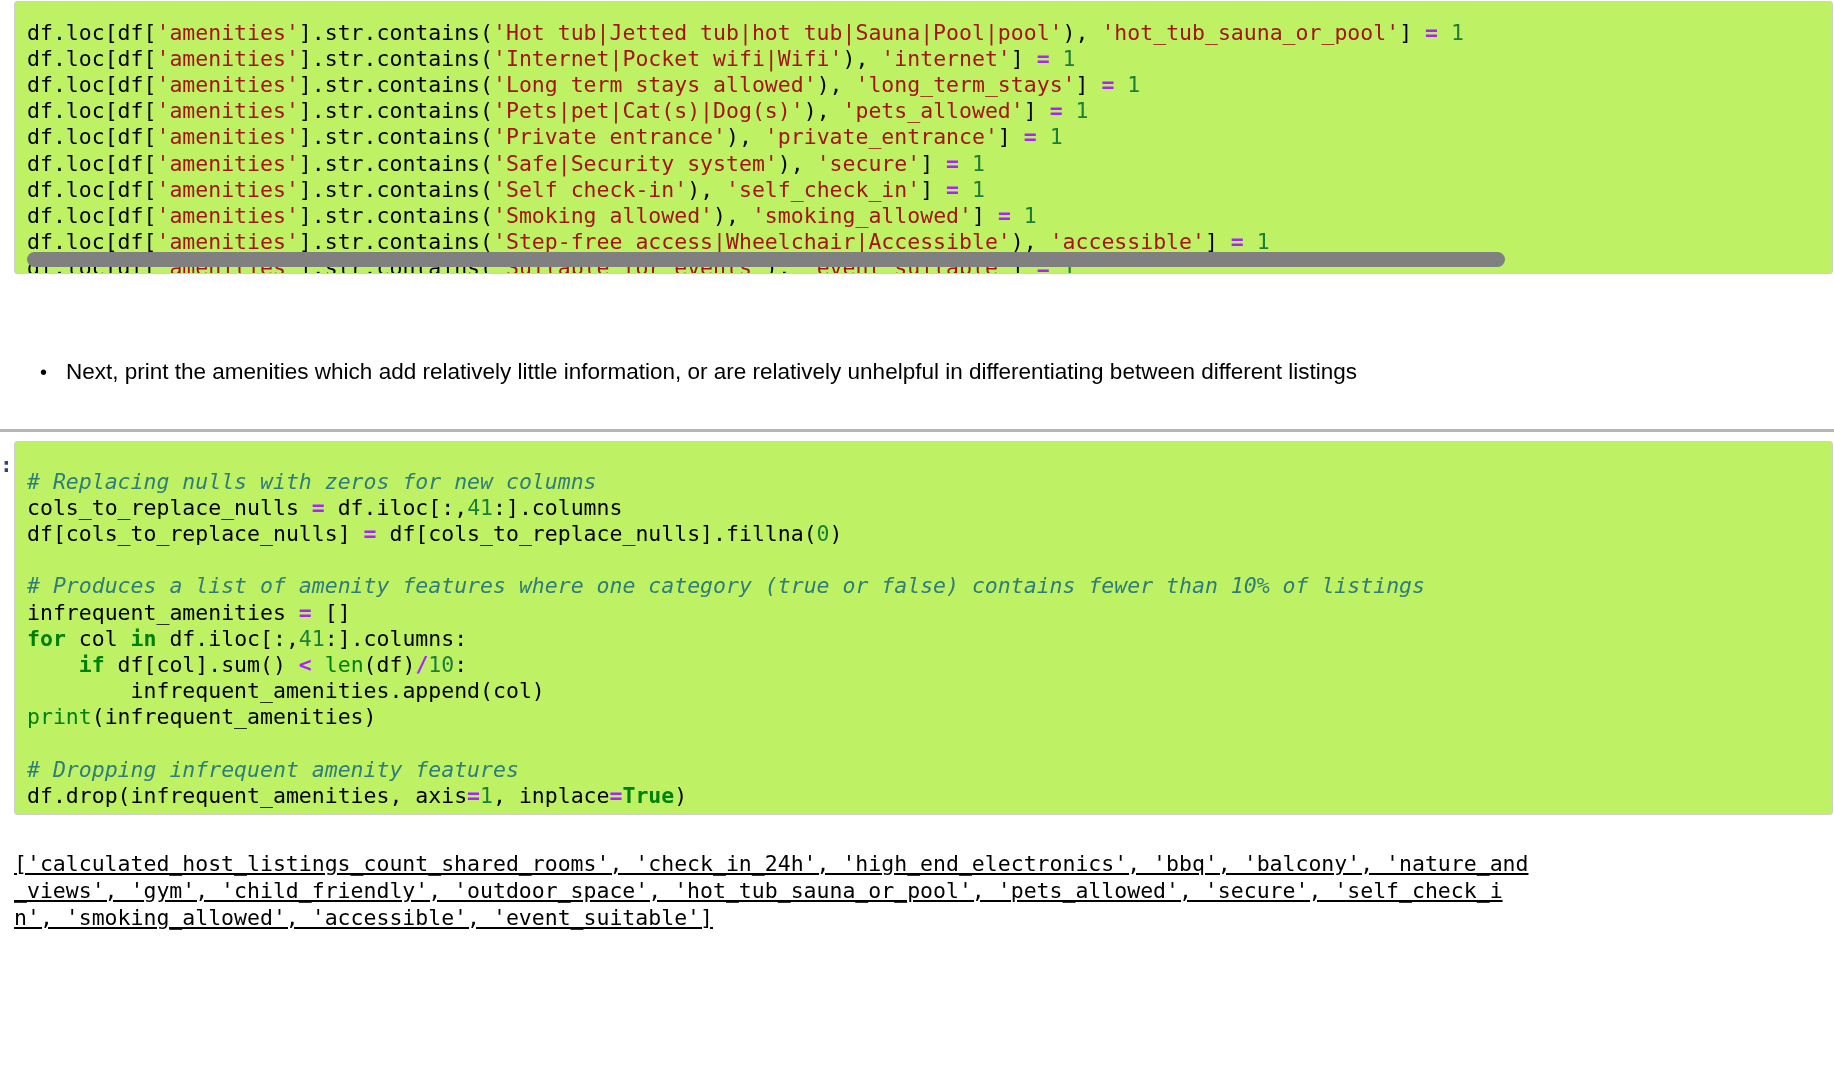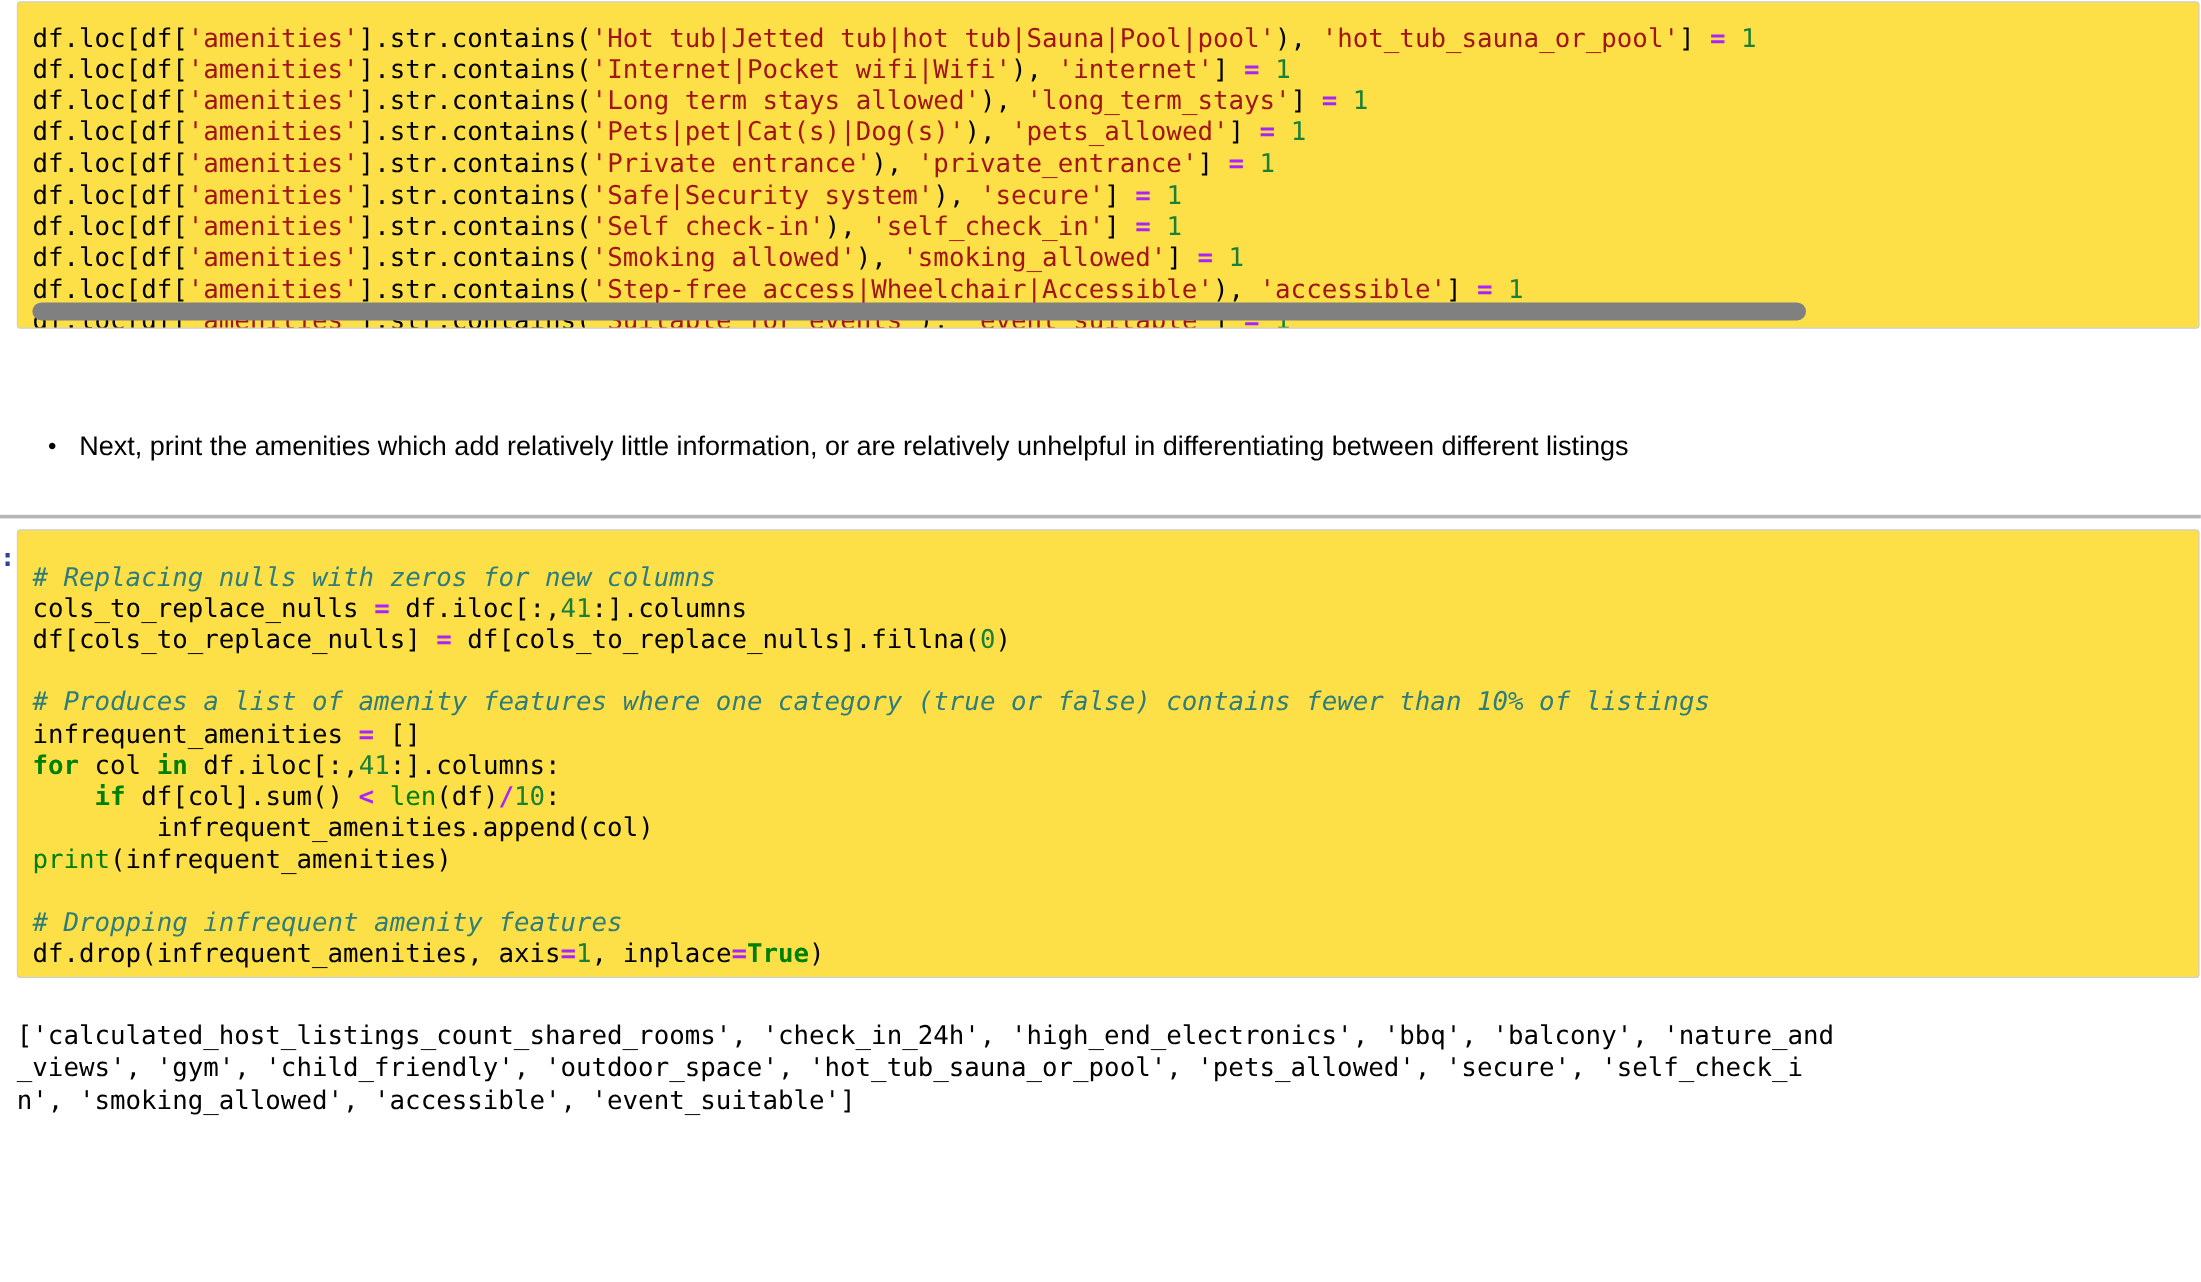--- a/index.html
+++ b/index.html
@@ -11,21 +11,21 @@
     width: 1834px;
     height: 1068px;
     font-family: "Liberation Sans", sans-serif;
     overflow: hidden;
     position: relative;
   }
 
   
   .cell {
     position: absolute;
-    background: #fde047;
+    background: #bef264;
     border: 1px solid #cfcfcf;
     border-radius: 3px;
     box-sizing: border-box;
   }
 
   .cell-inner {
     position: relative;
     overflow: hidden;
     height: 100%;
   }
@@ -143,20 +143,21 @@
     position: absolute;
     left: 14px;
     top: 828px;
     width: 1805px;
   }
   #output-two .code {
     font-size: 21.5px;
     line-height: 27px;
     white-space: pre;
     color: #000000;
+    text-decoration: underline;
   }
 </style>
 </head>
 <body>
 
 <div class="cell" id="cell-one">
   <div class="cell-inner">
     <pre class="code" id="code-one"><span class="tok-plain">df.loc[df[</span><span class="tok-str">'amenities'</span><span class="tok-plain">].str.contains(</span><span class="tok-str">'Hot tub|Jetted tub|hot tub|Sauna|Pool|pool'</span><span class="tok-plain">), </span><span class="tok-str">'hot_tub_sauna_or_pool'</span><span class="tok-plain">] </span><span class="tok-op">=</span><span class="tok-plain"> </span><span class="tok-num">1</span>
 <span class="tok-plain">df.loc[df[</span><span class="tok-str">'amenities'</span><span class="tok-plain">].str.contains(</span><span class="tok-str">'Internet|Pocket wifi|Wifi'</span><span class="tok-plain">), </span><span class="tok-str">'internet'</span><span class="tok-plain">] </span><span class="tok-op">=</span><span class="tok-plain"> </span><span class="tok-num">1</span>
 <span class="tok-plain">df.loc[df[</span><span class="tok-str">'amenities'</span><span class="tok-plain">].str.contains(</span><span class="tok-str">'Long term stays allowed'</span><span class="tok-plain">), </span><span class="tok-str">'long_term_stays'</span><span class="tok-plain">] </span><span class="tok-op">=</span><span class="tok-plain"> </span><span class="tok-num">1</span>

